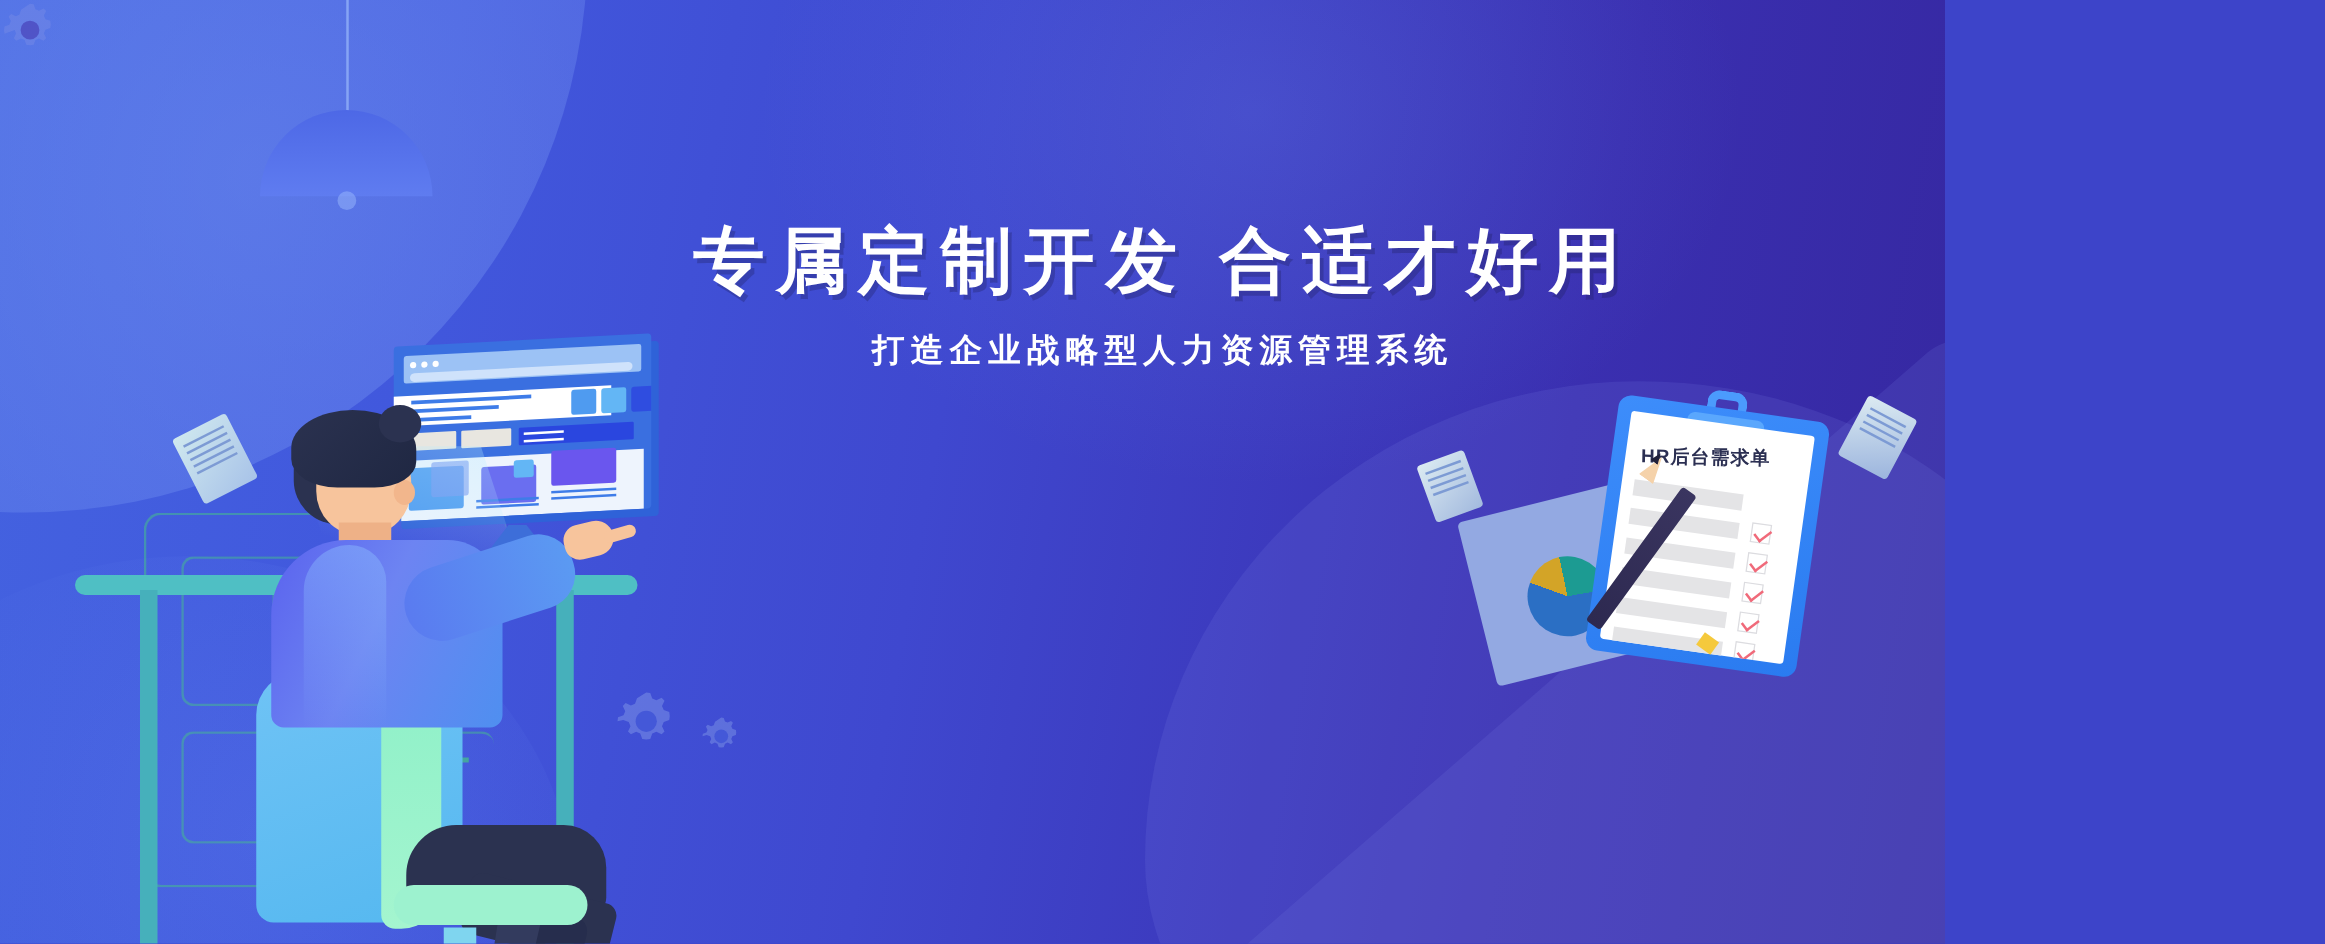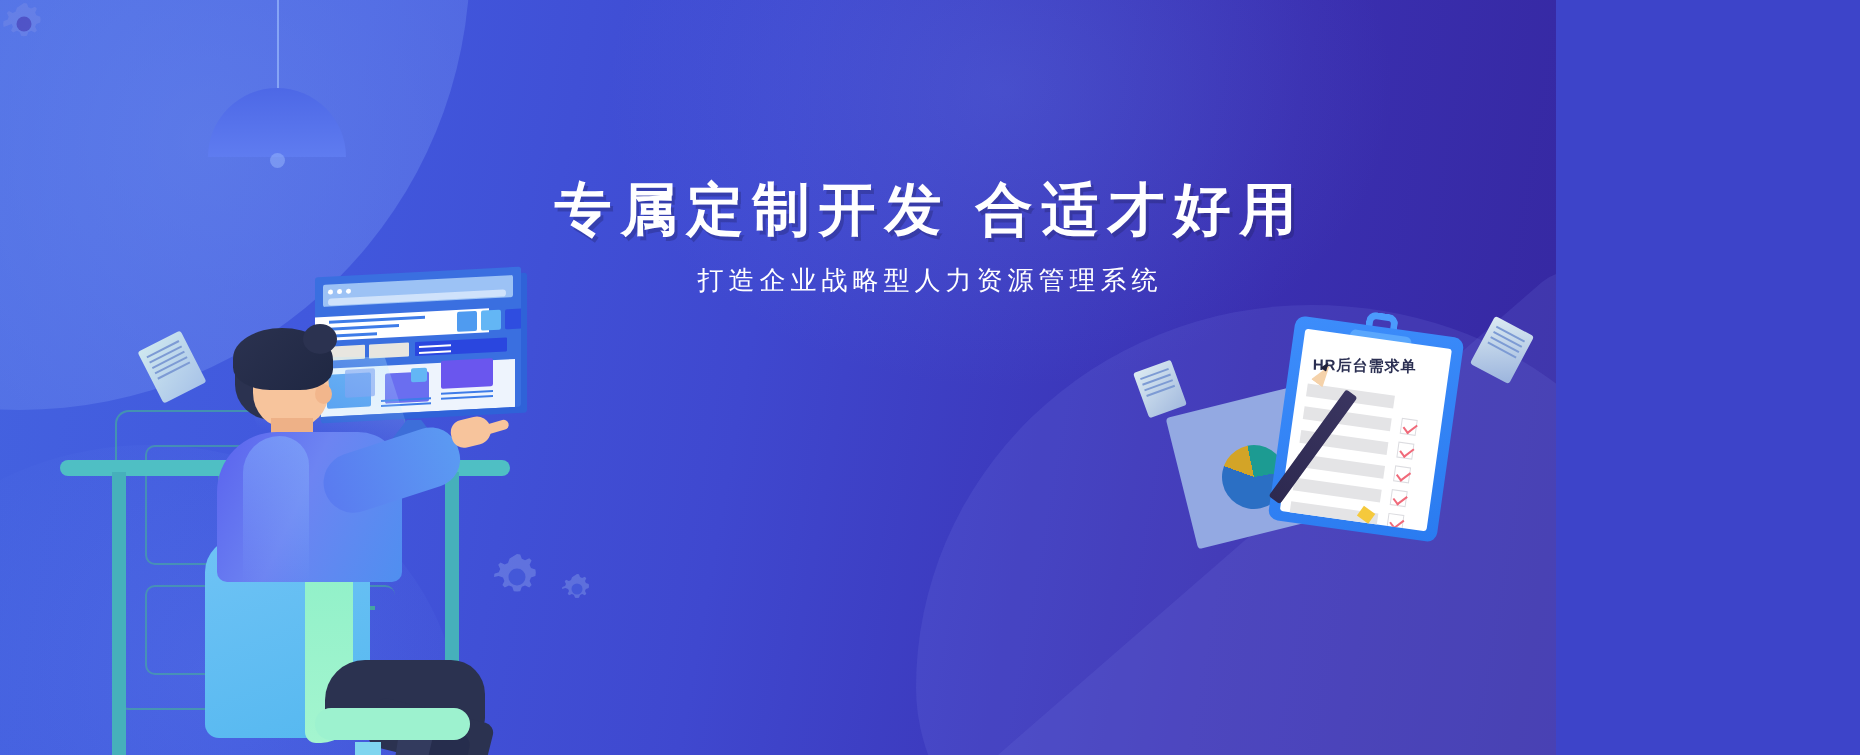--- a/index.html
+++ b/index.html
@@ -76,21 +76,21 @@
     letter-spacing:9px;
     line-height:1.18;
     text-shadow:3px 4px 0 rgba(30,30,90,.30);
     white-space:nowrap;
   }
   .subhead {
     margin-top:20px;
     font-size:26px;
     color:#ffffff;
     letter-spacing:5px;
-    font-weight:normal;
+    font-weight:bold;
     white-space:nowrap;
   }
 
   
   .scene-left { position:absolute; left:60px; top:250px; width:620px; height:505px; }
 
   
   .circuit { position:absolute; left:55px; top:160px; width:290px; height:300px;
              border:2px solid rgba(70,190,140,.55); border-radius:14px;
              border-right:none; }

